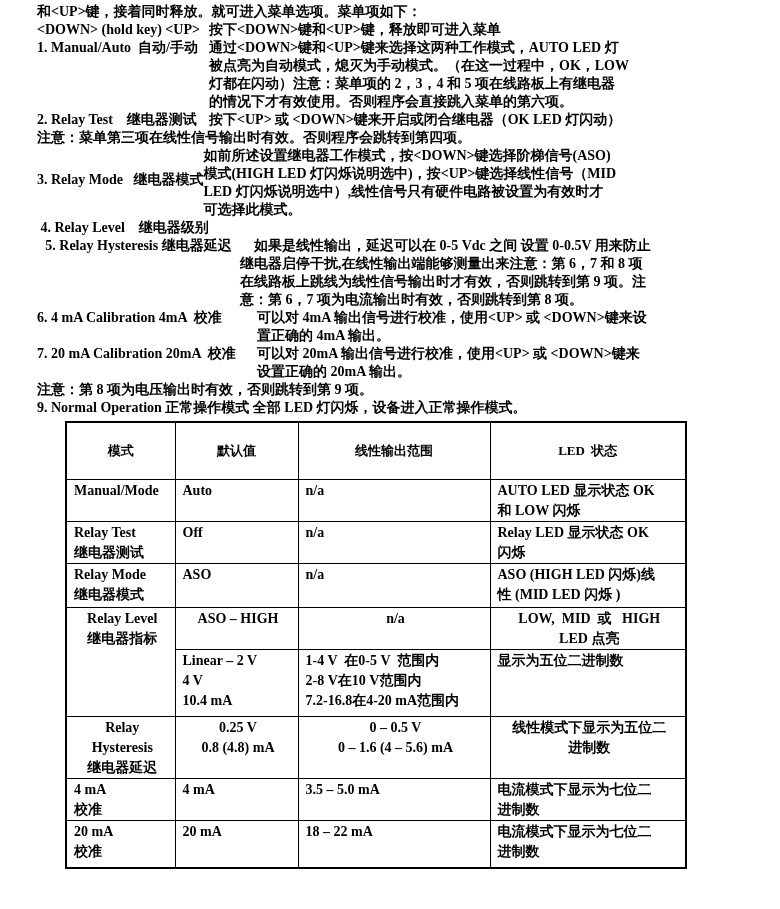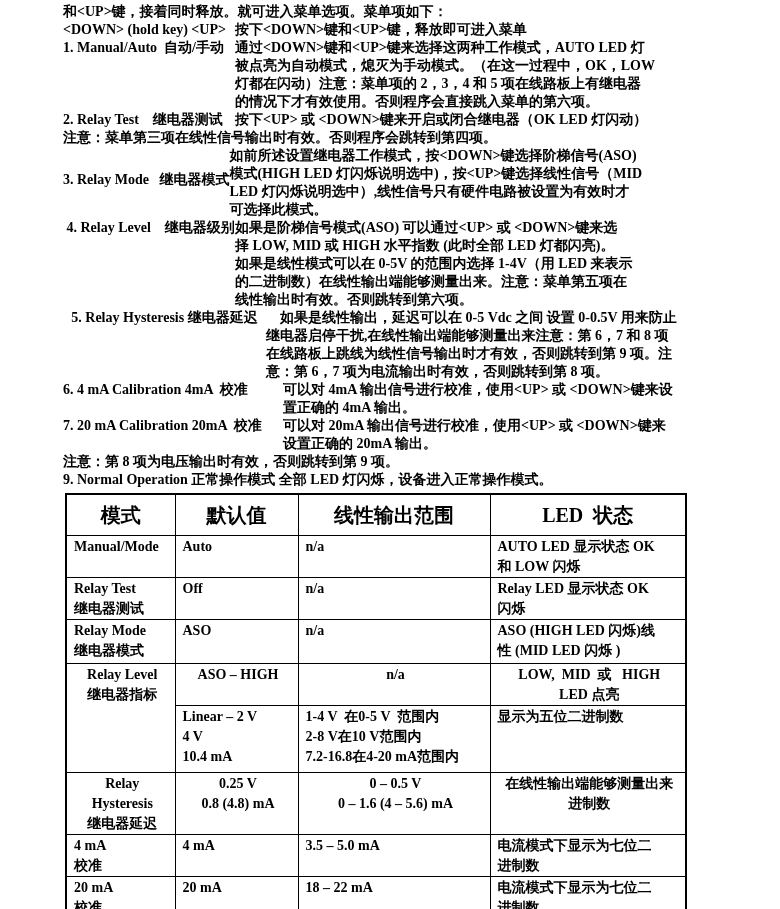--- a/index.html
+++ b/index.html
@@ -9,21 +9,21 @@
     width:780px; height:909px;
     background:#ffffff;
     color:#000;
     font-family:"Liberation Serif","DejaVu Serif",serif;
     font-weight:700;
     font-size:14px;
     box-sizing:border-box;
     overflow:hidden;
   }
   .body-text {
-    padding:3px 78px 0 63px;
+    padding:3px 78px 0 37px;
     line-height:18px;
   }
   .line { white-space:pre-wrap; }
   .item { display:flex; align-items:flex-start; }
   .item .label { flex-shrink:0; white-space:pre; }
   .item .desc  { flex:1; white-space:pre-wrap; }
   .lw-a { min-width:172px; }
   .lw-b { min-width:165px;margin-top:24px; }
   .lw-c { min-width:203px;text-align:center; }
   .lw-d { min-width:220px; }
@@ -41,22 +41,22 @@
     border:1px solid #000;
     vertical-align:top;
     white-space:pre-wrap;
     padding:1px 4px 0 7px;
     line-height:20px;
     font-size:14px;
     font-weight:700;
   }
   .menu-table th {
     text-align:center;
-    font-size:20px;
-    padding:9px 2px;
+    font-size:13px;
+    padding:17px 2px;
     line-height:22px;
   }
   .cell-small { font-size:11px; line-height:21px; padding-top:3px; }
   tr.hr0 { height:25px; }
   tr.hr1 { height:41px; }
   tr.hr2 { height:40px; }
   tr.hr3 { height:44px; }
   tr.hr4 { height:42px;text-align:center; }
   tr.hr5 { height:67px; }
   tr.hr6 { height:41px;text-align:center; }
@@ -94,25 +94,20 @@
     <div class="item">
       <div class="label lw-b">3. Relay Mode   继电器模式</div>
       <div class="desc">如前所述设置继电器工作模式，按&lt;DOWN&gt;键选择阶梯信号(ASO)
 模式(HIGH LED 灯闪烁说明选中)，按&lt;UP&gt;键选择线性信号（MID
 LED 灯闪烁说明选中）,线性信号只有硬件电路被设置为有效时才
 可选择此模式。</div>
     </div>
 
     <div class="item">
       <div class="label lw-a"> 4. Relay Level    继电器级别</div>
-      <div class="desc">如果是阶梯信号模式(ASO) 可以通过&lt;UP&gt; 或 &lt;DOWN&gt;键来选
-择 LOW, MID 或 HIGH 水平指数 (此时全部 LED 灯都闪亮)。
-如果是线性模式可以在 0-5V 的范围内选择 1-4V（用 LED 来表示
-的二进制数）在线性输出端能够测量出来。注意：菜单第五项在
-线性输出时有效。否则跳转到第六项。</div>
     </div>
 
     <div class="item">
       <div class="label lw-c">5. Relay Hysteresis 继电器延迟</div>
       <div class="desc ind14">如果是线性输出，延迟可以在 0-5 Vdc 之间 设置 0-0.5V 用来防止
 继电器启停干扰,在线性输出端能够测量出来注意：第 6，7 和 8 项
 在线路板上跳线为线性信号输出时才有效，否则跳转到第 9 项。注
 意：第 6，7 项为电流输出时有效，否则跳转到第 8 项。</div>
     </div>
 
@@ -189,21 +184,21 @@
 7.2-16.8在4-20 mA范围内</td>
       <td>显示为五位二进制数</td>
     </tr>
     <tr class="hr6">
       <td class="cell-small">Relay Hysteresis
 继电器延迟</td>
       <td>0.25 V
 0.8 (4.8) mA</td>
       <td>0 – 0.5 V
 0 – 1.6 (4 – 5.6) mA</td>
-      <td>在线性输出端能够测量出来
+      <td>线性模式下显示为五位二
 进制数</td>
     </tr>
     <tr class="hr7">
       <td>4 mA
 校准</td>
       <td>4 mA</td>
       <td>3.5 – 5.0 mA</td>
       <td>电流模式下显示为七位二
 进制数</td>
     </tr>

